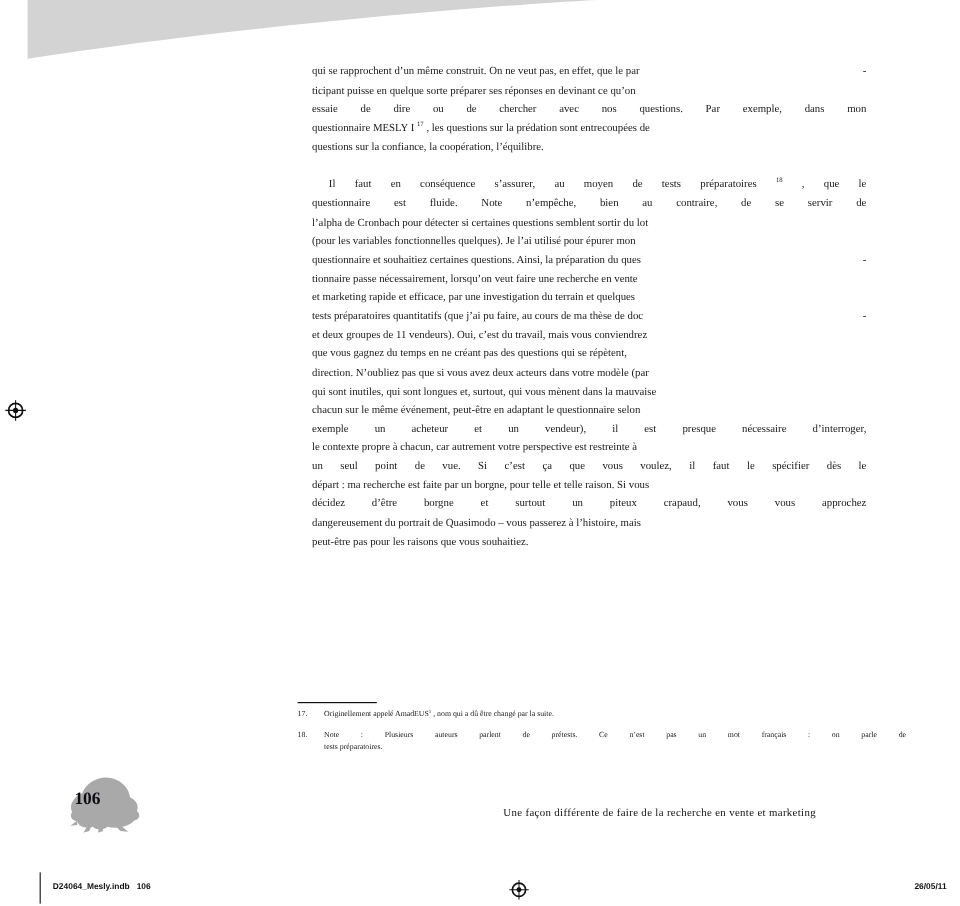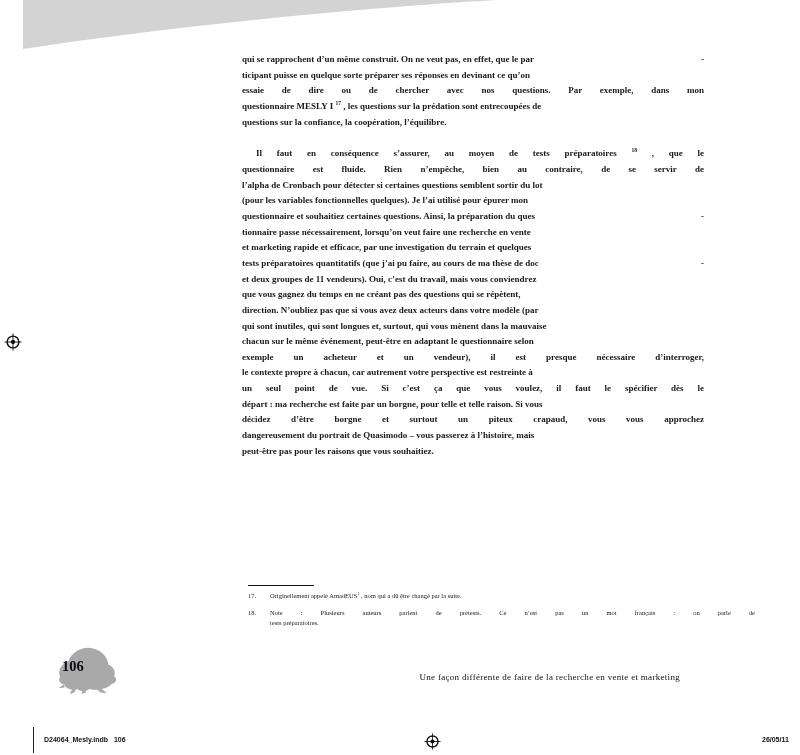--- a/index.html
+++ b/index.html
@@ -9,21 +9,21 @@
 
   
   .swoosh{position:absolute;top:0;left:0;}
 
   
   .regmark{position:absolute;}
   .regmark-left{left:4px;top:333px;}
   .regmark-bottom{left:424px;top:733px;}
 
   
-  .body-text{position:absolute;left:242px;top:52px;width:462px;font-size:9px;line-height:15.65px;font-weight:bold;}
+  .body-text{position:absolute;left:260px;top:52px;width:462px;font-size:9px;line-height:15.65px;}
   .para{margin:0 0 16px 0;}
   .line{position:relative;white-space:nowrap;}
   .line.j{white-space:normal;text-align:justify;text-align-last:justify;}
   .line.ind{text-indent:14px;}
   .hy{position:absolute;right:0;top:0;}
   sup{font-size:62%;line-height:0;vertical-align:super;}
 
   
   .footnotes{position:absolute;left:248px;top:585px;width:507px;font-size:6.5px;line-height:10px;}
   .fn-rule{width:66px;height:1px;background:#111;margin-bottom:5px;}
@@ -63,21 +63,21 @@
   <div class="body-text" id="body-text">
       <div class="para">
         <div class="line"><span>qui se rapprochent d’un même construit. On ne veut pas, en effet, que le par</span><span class="hy">-</span></div>
         <div class="line"><span>ticipant puisse en quelque sorte préparer ses réponses en devinant ce qu’on</span></div>
         <div class="line j"><span>essaie de dire ou de chercher avec nos questions. Par exemple, dans mon</span></div>
         <div class="line"><span>questionnaire MESLY I </span><sup>17</sup><span> , les questions sur la prédation sont entrecoupées de</span></div>
         <div class="line"><span>questions sur la confiance, la coopération, l’équilibre.</span></div>
       </div>
       <div class="para">
         <div class="line j ind"><span>Il faut en conséquence s’assurer, au moyen de tests préparatoires </span><sup>18</sup><span> , que le</span></div>
-        <div class="line j"><span>questionnaire est fluide. Rien n’empêche, bien au contraire, de se servir de</span></div>
+        <div class="line j"><span>questionnaire est fluide. Note n’empêche, bien au contraire, de se servir de</span></div>
         <div class="line"><span>l’alpha de Cronbach pour détecter si certaines questions semblent sortir du lot</span></div>
         <div class="line"><span>(pour les variables fonctionnelles quelques). Je l’ai utilisé pour épurer mon</span></div>
         <div class="line"><span>questionnaire et souhaitiez certaines questions. Ainsi, la préparation du ques</span><span class="hy">-</span></div>
         <div class="line"><span>tionnaire passe nécessairement, lorsqu’on veut faire une recherche en vente</span></div>
         <div class="line"><span>et marketing rapide et efficace, par une investigation du terrain et quelques</span></div>
         <div class="line"><span>tests préparatoires quantitatifs (que j’ai pu faire, au cours de ma thèse de doc</span><span class="hy">-</span></div>
         <div class="line"><span>et deux groupes de 11 vendeurs). Oui, c’est du travail, mais vous conviendrez</span></div>
         <div class="line"><span>que vous gagnez du temps en ne créant pas des questions qui se répètent,</span></div>
         <div class="line"><span>direction. N’oubliez pas que si vous avez deux acteurs dans votre modèle (par</span></div>
         <div class="line"><span>qui sont inutiles, qui sont longues et, surtout, qui vous mènent dans la mauvaise</span></div>

